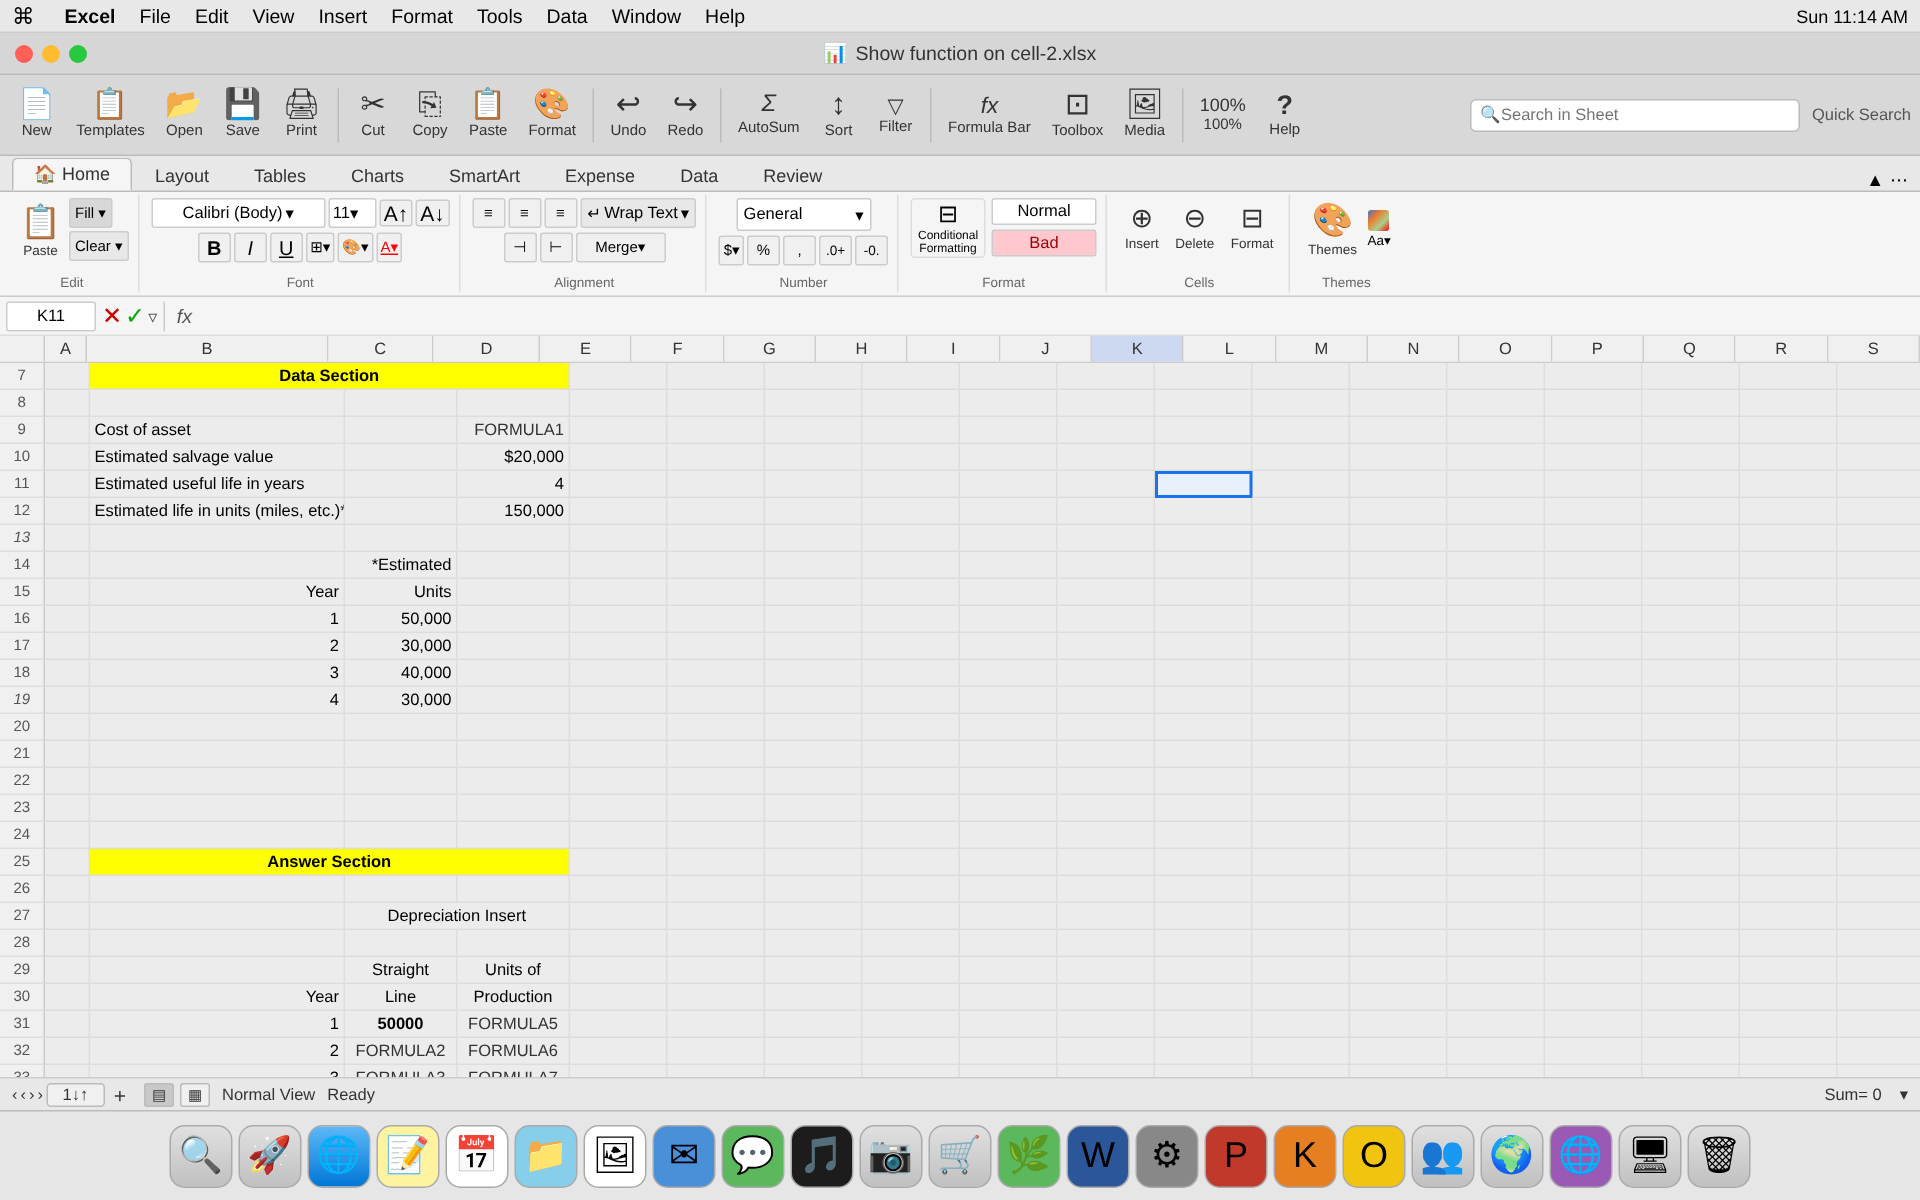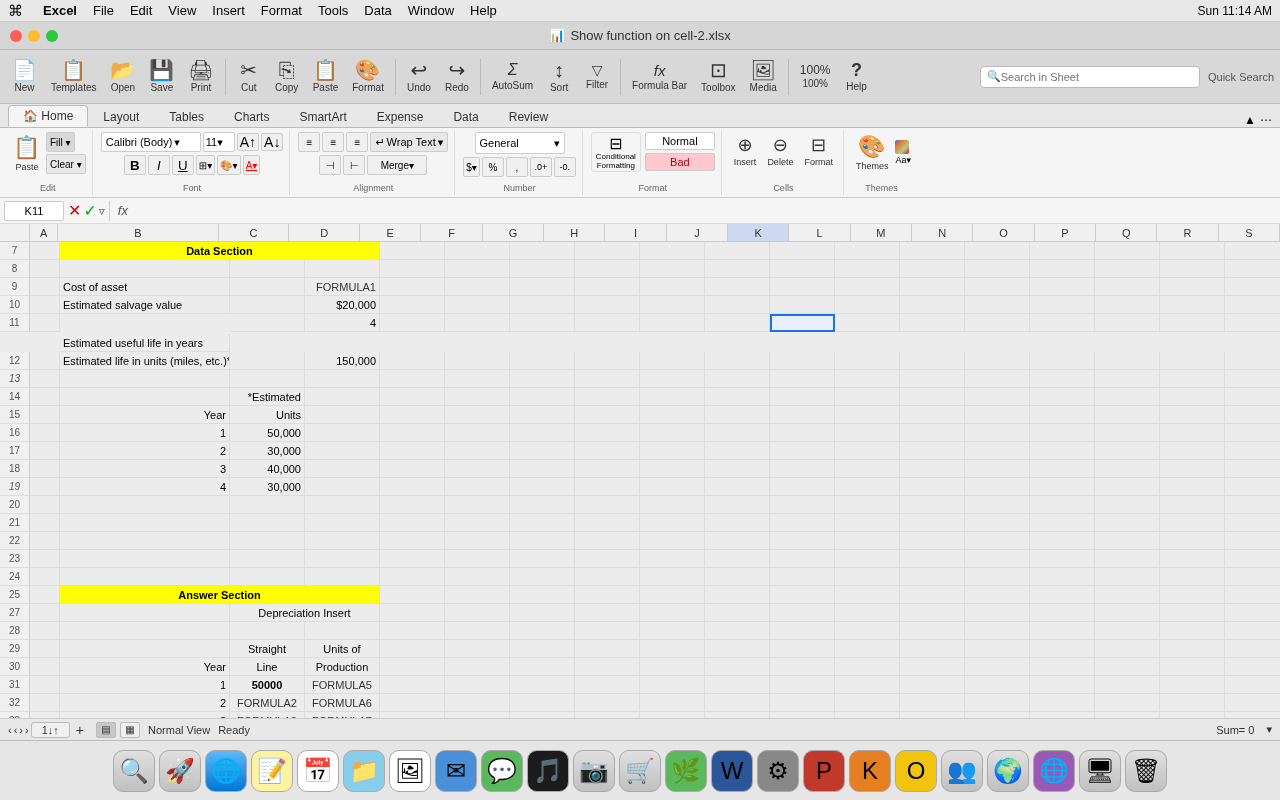--- a/index.html
+++ b/index.html
@@ -309,21 +309,21 @@
       color: #9c0006;
     }
 
     .font-selector {
       display: flex;
       align-items: center;
       background: white;
       border: 1px solid #ccc;
       border-radius: 2px;
       height: 20px;
-      padding: 0 4px;
+      padding: 0 20px;
       font-size: 11px;
       min-width: 100px;
       cursor: pointer;
       gap: 2px;
     }
     .font-size-box {
       display: flex;
       align-items: center;
       background: white;
       border: 1px solid #ccc;
@@ -839,21 +839,21 @@
                 <div class="grid-cell" style="width: 65px; min-width: 65px;"></div>
                 <div class="grid-cell" style="width: 65px; min-width: 65px;"></div>
                 <div class="grid-cell" style="width: 65px; min-width: 65px;"></div>
                 <div class="grid-cell" style="width: 65px; min-width: 65px;"></div>
                 <div class="grid-cell" style="width: 65px; min-width: 65px;"></div>
                 <div class="grid-cell" style="width: 65px; min-width: 65px;"></div>
               </div>
               <div class="grid-row">
                 <div class="row-header" style="width: 30px; min-width: 30px; border-bottom: 1px solid rgb(221, 221, 221); background: rgb(240, 240, 240); border-right: 1px solid rgb(204, 204, 204);">11</div>
                 <div class="grid-cell" style="width: 30px; min-width: 30px;"></div>
-                <div class="grid-cell" style="width: 170px; min-width: 170px; margin-top: 20px;">
+                <div class="grid-cell" style="width: 170px; min-width: 170px;">
                   <span>Estimated useful life in years</span>
                 </div>
                 <div class="grid-cell" style="width: 75px; min-width: 75px;"></div>
                 <div class="grid-cell" style="width: 75px; min-width: 75px; justify-content: flex-end;">
                   <span>4</span>
                 </div>
                 <div class="grid-cell" style="width: 65px; min-width: 65px;"></div>
                 <div class="grid-cell" style="width: 65px; min-width: 65px;"></div>
                 <div class="grid-cell" style="width: 65px; min-width: 65px;"></div>
                 <div class="grid-cell" style="width: 65px; min-width: 65px;"></div>
@@ -1166,20 +1166,41 @@
                 <div class="grid-cell" style="width: 65px; min-width: 65px;"></div>
                 <div class="grid-cell" style="width: 65px; min-width: 65px;"></div>
                 <div class="grid-cell" style="width: 65px; min-width: 65px;"></div>
               </div>
               <div class="grid-row">
                 <div class="row-header" style="width: 30px; min-width: 30px; border-bottom: 1px solid rgb(221, 221, 221); background: rgb(240, 240, 240); border-right: 1px solid rgb(204, 204, 204);">25</div>
                 <div class="grid-cell" style="width: 30px; min-width: 30px;"></div>
                 <div class="grid-cell" style="width: 320px; min-width: 320px; background: rgb(255, 255, 0); font-weight: bold; justify-content: center;">
                   <span>Answer Section</span>
                 </div>
+                <div class="grid-cell" style="width: 65px; min-width: 65px;"></div>
+                <div class="grid-cell" style="width: 65px; min-width: 65px;"></div>
+                <div class="grid-cell" style="width: 65px; min-width: 65px;"></div>
+                <div class="grid-cell" style="width: 65px; min-width: 65px;"></div>
+                <div class="grid-cell" style="width: 65px; min-width: 65px;"></div>
+                <div class="grid-cell" style="width: 65px; min-width: 65px;"></div>
+                <div class="grid-cell" style="width: 65px; min-width: 65px;"></div>
+                <div class="grid-cell" style="width: 65px; min-width: 65px;"></div>
+                <div class="grid-cell" style="width: 65px; min-width: 65px;"></div>
+                <div class="grid-cell" style="width: 65px; min-width: 65px;"></div>
+                <div class="grid-cell" style="width: 65px; min-width: 65px;"></div>
+                <div class="grid-cell" style="width: 65px; min-width: 65px;"></div>
+                <div class="grid-cell" style="width: 65px; min-width: 65px;"></div>
+                <div class="grid-cell" style="width: 65px; min-width: 65px;"></div>
+              </div>
+              <div class="grid-row">
+                <div class="row-header" style="width: 30px; min-width: 30px; border-bottom: 1px solid rgb(221, 221, 221); background: rgb(240, 240, 240); border-right: 1px solid rgb(204, 204, 204);">26</div>
+                <div class="grid-cell" style="width: 30px; min-width: 30px;"></div>
+                <div class="grid-cell" style="width: 170px; min-width: 170px;"></div>
+                <div class="grid-cell" style="width: 75px; min-width: 75px;"></div>
+                <div class="grid-cell" style="width: 75px; min-width: 75px;"></div>
                 <div class="grid-cell" style="width: 65px; min-width: 65px;"></div>
                 <div class="grid-cell" style="width: 65px; min-width: 65px;"></div>
                 <div class="grid-cell" style="width: 65px; min-width: 65px;"></div>
                 <div class="grid-cell" style="width: 65px; min-width: 65px;"></div>
                 <div class="grid-cell" style="width: 65px; min-width: 65px;"></div>
                 <div class="grid-cell" style="width: 65px; min-width: 65px;"></div>
                 <div class="grid-cell" style="width: 65px; min-width: 65px;"></div>
                 <div class="grid-cell" style="width: 65px; min-width: 65px;"></div>
                 <div class="grid-cell" style="width: 65px; min-width: 65px;"></div>
                 <div class="grid-cell" style="width: 65px; min-width: 65px;"></div>

